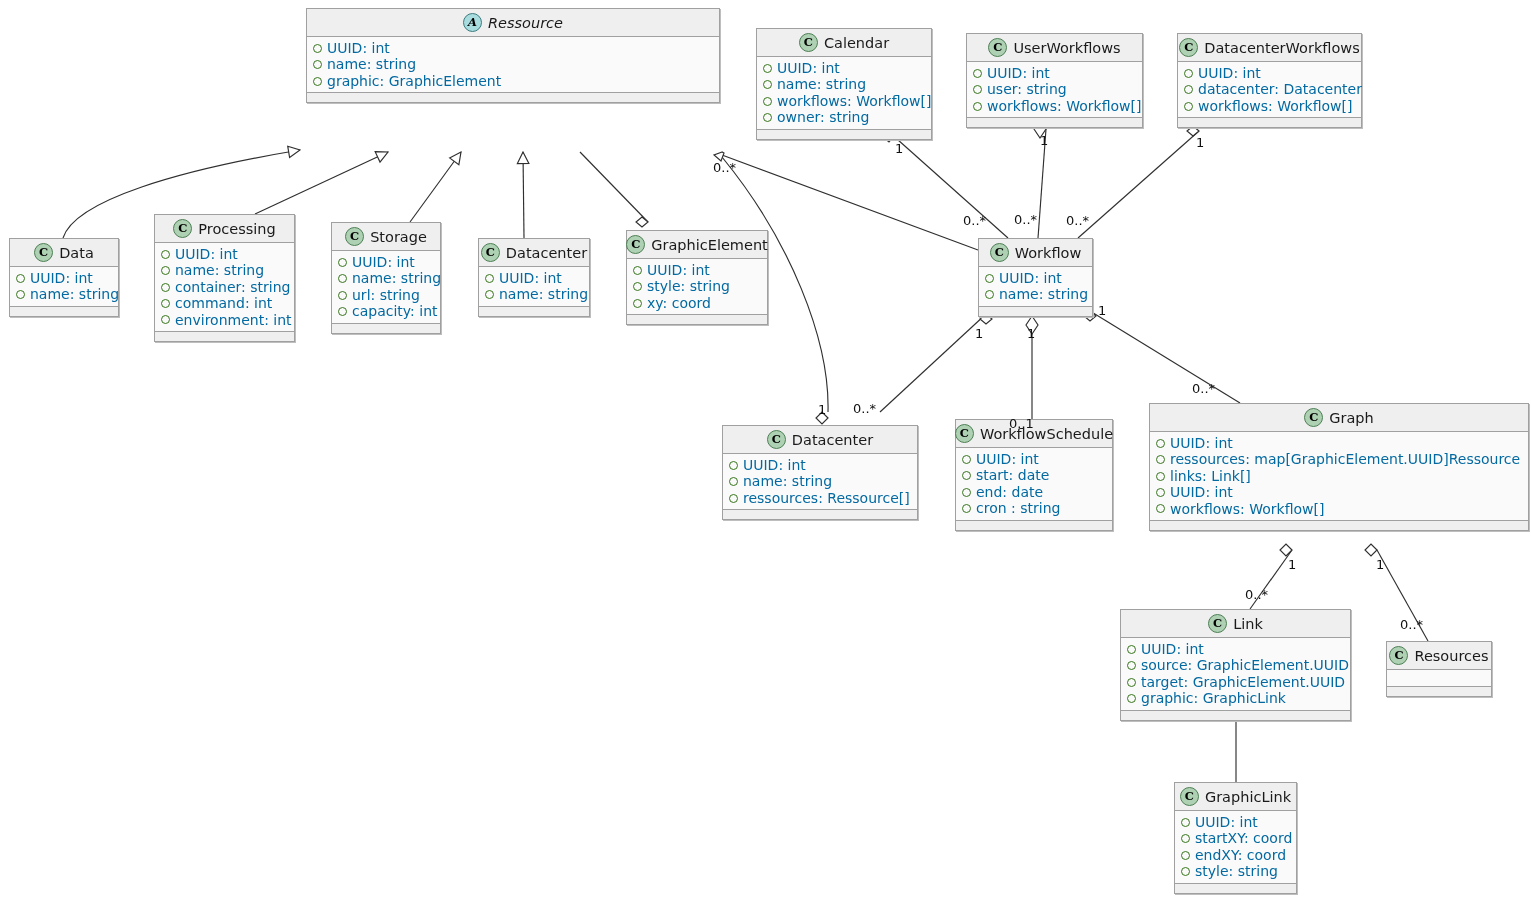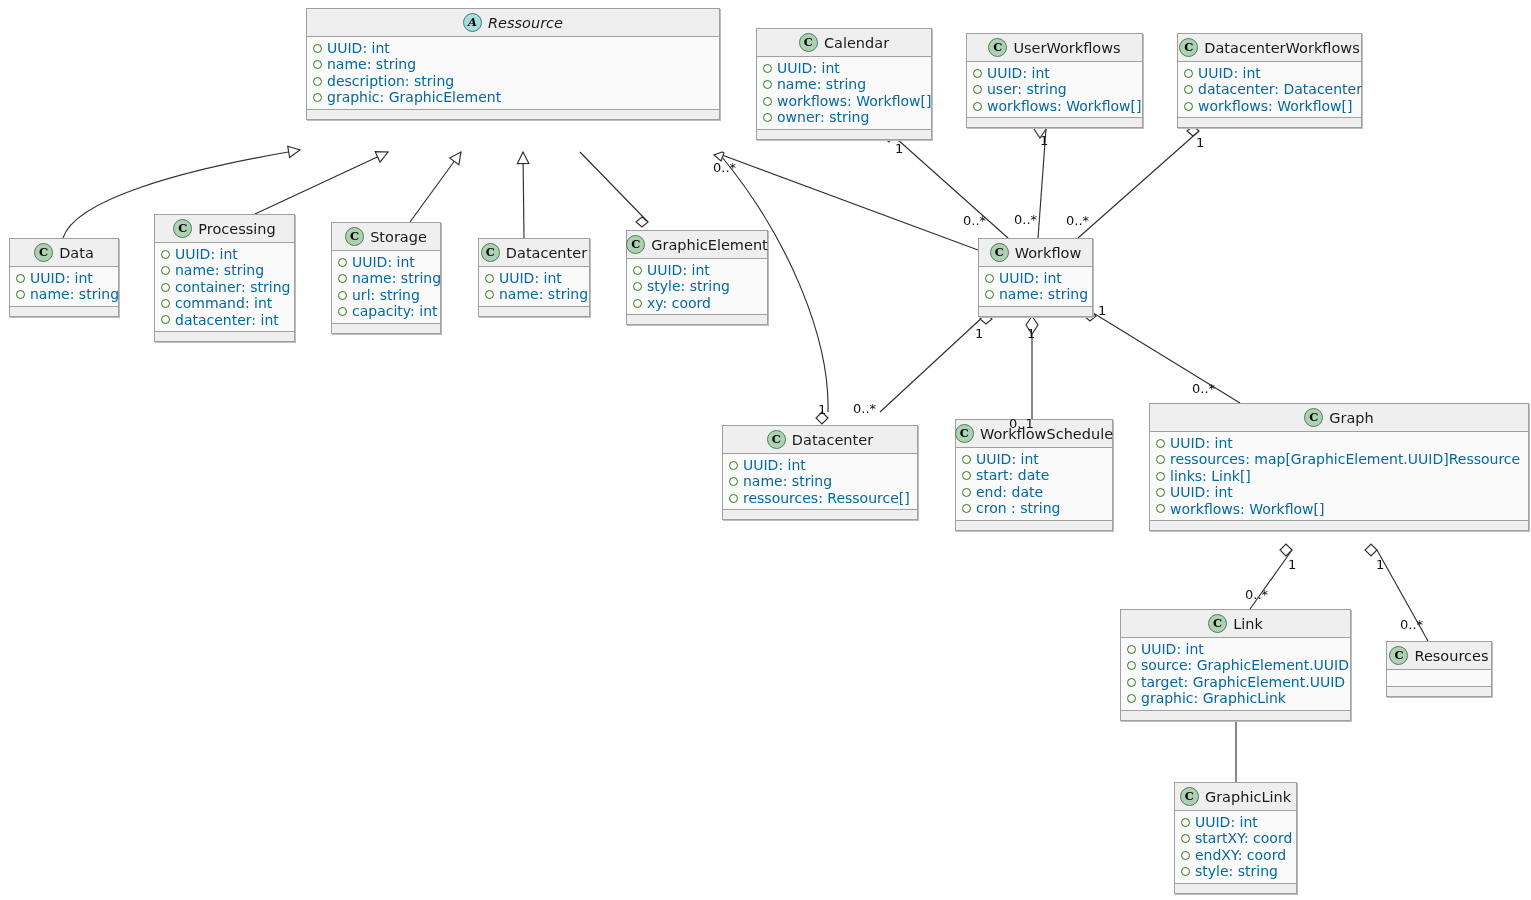--- a/index.html
+++ b/index.html
@@ -166,24 +166,20 @@
           <div class="attr">
             <span class="vis"></span>
             <span>UUID: int</span>
           </div>
           <div class="attr">
             <span class="vis"></span>
             <span>name: string</span>
           </div>
           <div class="attr">
             <span class="vis"></span>
-            <span>description: string</span>
-          </div>
-          <div class="attr">
-            <span class="vis"></span>
             <span>graphic: GraphicElement</span>
           </div>
         </div>
         <div class="cls-foot"></div>
       </div>
       <div class="cls" style="left: 756px; top: 28px; width: 176px;">
         <div class="cls-head">
           <span class="stereo">C</span>
           <span class="cls-title">Calendar</span>
         </div>
@@ -283,21 +279,21 @@
           <div class="attr">
             <span class="vis"></span>
             <span>container: string</span>
           </div>
           <div class="attr">
             <span class="vis"></span>
             <span>command: int</span>
           </div>
           <div class="attr">
             <span class="vis"></span>
-            <span>datacenter: int</span>
+            <span>environment: int</span>
           </div>
         </div>
         <div class="cls-foot"></div>
       </div>
       <div class="cls" style="left: 331px; top: 222px; width: 110px;">
         <div class="cls-head">
           <span class="stereo">C</span>
           <span class="cls-title">Storage</span>
         </div>
         <div class="cls-body">

